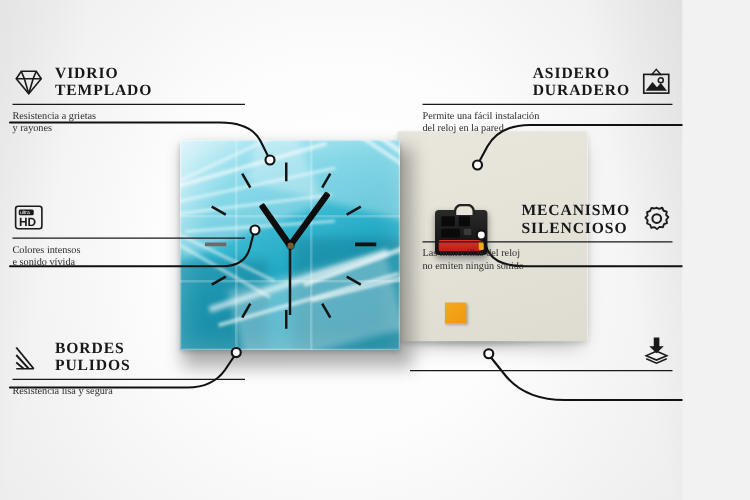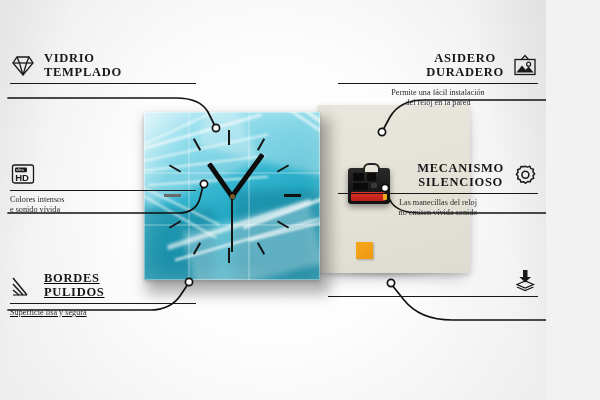--- a/index.html
+++ b/index.html
@@ -86,21 +86,21 @@
     background:linear-gradient(150deg,#f5a91d 0%,#ef9810 100%);
     box-shadow:1px 1px 2px rgba(0,0,0,.25);
   }
 
   
   #wires{position:absolute;left:0;top:0;width:600px;height:400px;pointer-events:none;}
 
   
   .callout{position:absolute;width:208px;}
   .callout.left{text-align:left;}
-  .callout.right{text-align:center;}
+  .callout.right{text-align:left;}
   .co-head{display:flex;align-items:center;gap:8px;}
   .callout.right .co-head{flex-direction:row-reverse;}
   .co-title{
     font-family:"Liberation Serif",serif;
     font-weight:bold;font-size:12.5px;line-height:13.5px;
     letter-spacing:.7px;color:#17171a;text-transform:uppercase;
     white-space:pre-line;
   }
   .co-rule{height:1px;background:#18181a;margin:4px 0 4px 0;}
   .co-desc{
@@ -207,55 +207,57 @@
           <path d="M3 9 L23 9"></path>
               <path d="M7 3 L9.5 9 L13 21"></path>
               <path d="M19 3 L16.5 9 L13 21"></path>
         </g>
           </svg>
       </span>
       <span class="co-title">VIDRIO
 TEMPLADO</span>
     </div>
     <div class="co-rule"></div>
+    <div class="co-desc">Resistencia a grietas
+y rayones</div>
   </div>
 
   <div class="callout left" style="left:10px;top:162px;width:186px;">
     <div class="co-head">
       <span class="ico">
         <svg viewBox="0 0 26 24">
           <rect x="2.5" y="3" width="21" height="18" rx="2" fill="none" stroke="#1a1a1a" stroke-width="1.3"></rect>
           <rect x="5" y="5.6" width="12" height="4.6" rx="1.2" fill="#1a1a1a"></rect>
           <text x="6" y="9.4" font-family="Liberation Sans, sans-serif" font-size="4" fill="#fff">ultra</text>
           <text x="5.2" y="18.6" font-family="Liberation Sans, sans-serif" font-size="9.5" font-weight="bold" fill="#1a1a1a">HD</text>
         </svg>
       </span>
     </div>
     <div class="co-rule"></div>
     <div class="co-desc">Colores intensos
 e sonido vívida</div>
   </div>
 
-  <div class="callout left" style="left:10px;top:272px;width:186px;text-decoration:underline;">
+  <div class="callout left" style="left:10px;top:272px;width:186px;">
     <div class="co-head">
       <span class="ico">
         <svg viewBox="0 0 26 24">
             <g fill="none" stroke="#1a1a1a" stroke-width="1.5">
           <path d="M3 4 L17 21"></path>
               <path d="M3 10 L13 21"></path>
               <path d="M3 16 L9 21"></path>
           <path d="M17 21 L3 21" stroke-width="1.1"></path>
         </g>
           </svg>
       </span>
       <span class="co-title">BORDES
 PULIDOS</span>
     </div>
     <div class="co-rule"></div>
-    <div class="co-desc">Superficie lisa y segura</div>
+    <div class="co-desc">Resistencia lisa y segura</div>
   </div>
 
   <div class="callout right" style="right:8px;top:52px;width:200px;">
     <div class="co-head">
       <span class="ico">
         <svg viewBox="0 0 26 24">
           <path d="M13 1.5 L9.5 5.5 L16.5 5.5 Z" fill="none" stroke="#1a1a1a" stroke-width="1.2"></path>
           <rect x="3" y="5.5" width="20" height="15" fill="none" stroke="#1a1a1a" stroke-width="1.3"></rect>
           <path d="M4.4 18.6 L10 11.5 L13.6 15.8 L16.6 12.4 L21.6 18.6 Z" fill="#1a1a1a"></path>
           <circle cx="16.6" cy="10.2" r="2" fill="none" stroke="#1a1a1a" stroke-width="1.2"></circle>
@@ -278,21 +280,21 @@
                    L8.1 15.8 L5.7 14.8 L6.1 12.2 L4.4 10.2 L6.1 8.3 L5.6 5.7 L8.1 4.8 L9.1 2.4
                    L11.6 2.8 Z" fill="none" stroke="#1a1a1a" stroke-width="1.5" stroke-linejoin="round"></path>
           <circle cx="13.4" cy="10.8" r="3.5" fill="none" stroke="#1a1a1a" stroke-width="1.6"></circle>
         </svg>
       </span>
       <span class="co-title">MECANISMO
 SILENCIOSO</span>
     </div>
     <div class="co-rule"></div>
     <div class="co-desc">Las manecillas del reloj
-no emiten vívida sonido</div>
+no emiten ningún sonido</div>
   </div>
 
   <div class="callout right" style="right:8px;top:268px;width:210px;">
     <div class="co-head">
       <span class="ico">
         <svg viewBox="0 0 26 24">
           <path d="M11 2 L15.5 2 L15.5 9 L19 9 L13.2 14.5 L7.4 9 L11 9 Z" fill="#1a1a1a"></path>
           <path d="M5 16.5 L13.2 13 L21.4 16.5 L13.2 20 Z" fill="none" stroke="#1a1a1a" stroke-width="1.3"></path>
           <path d="M5 19 L13.2 22.5 L21.4 19" fill="none" stroke="#1a1a1a" stroke-width="1.3"></path>
         </svg>

